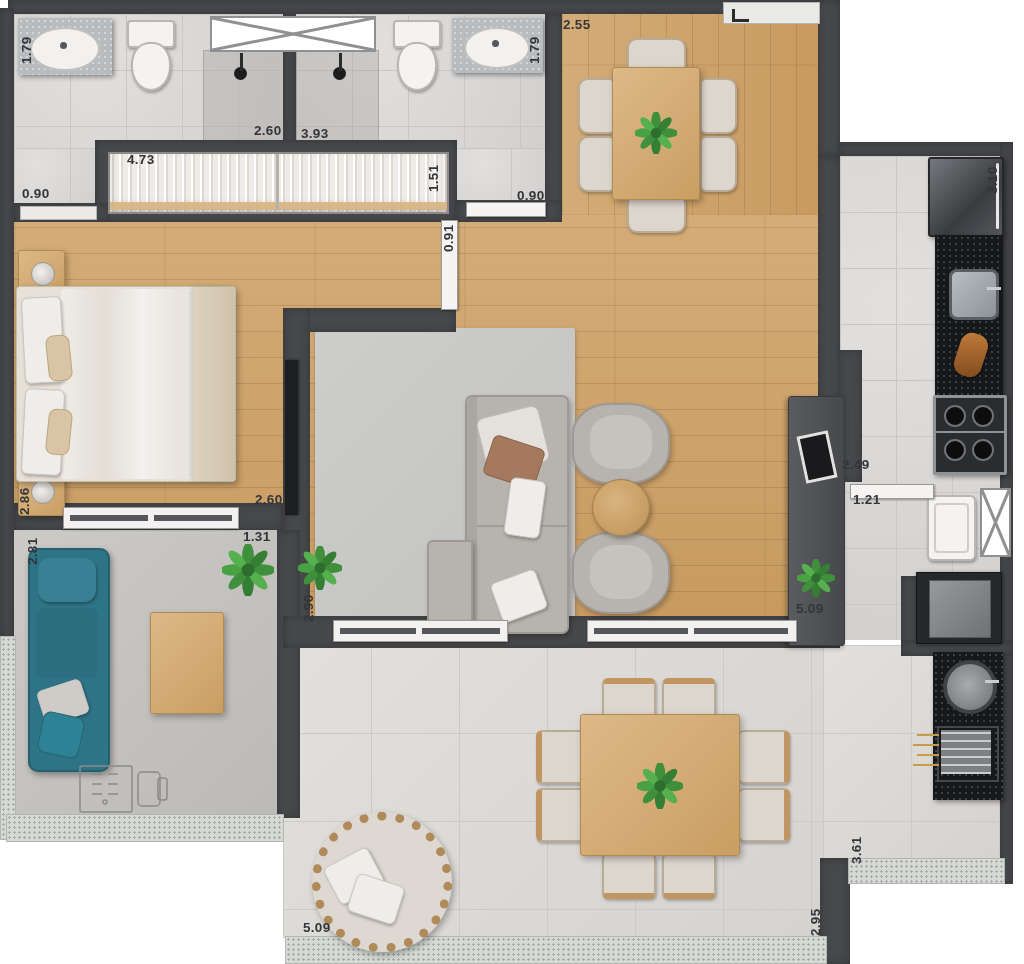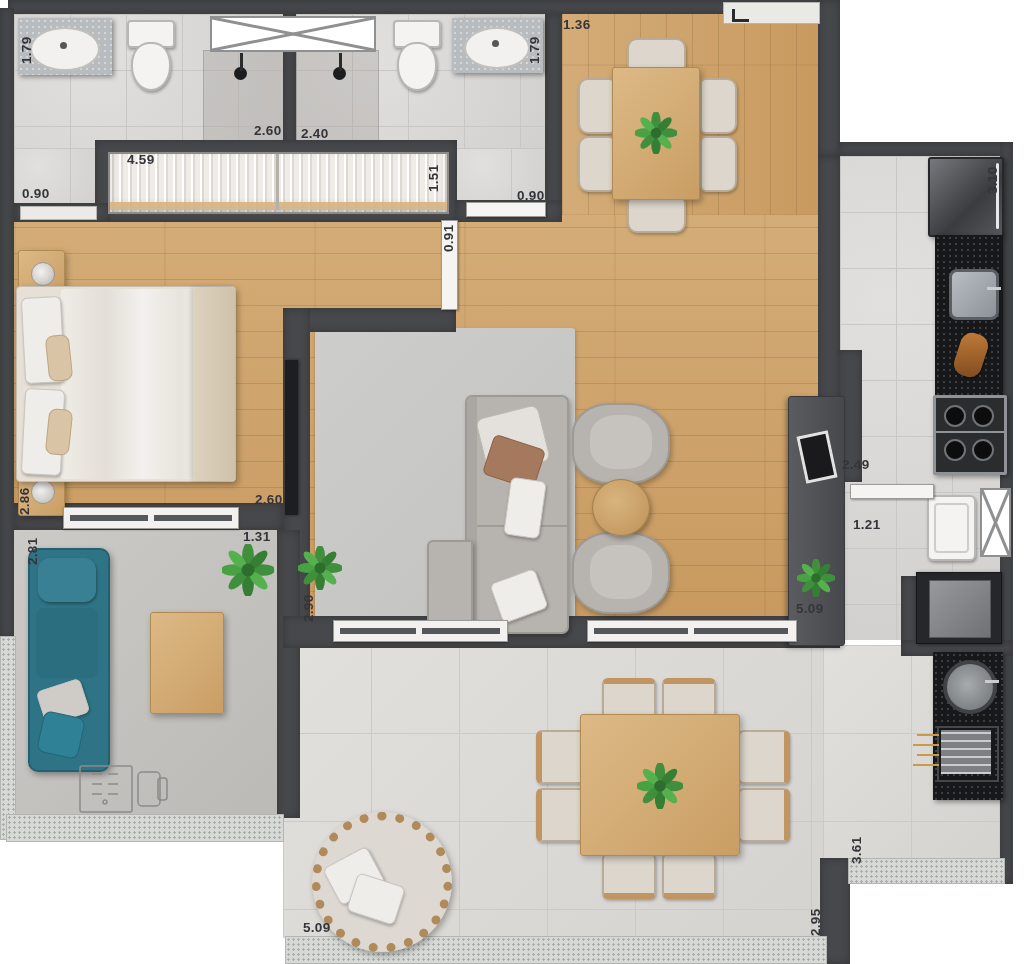--- a/index.html
+++ b/index.html
@@ -317,35 +317,35 @@
   </div>
   <div class="abs fur" style="left:312px;top:812px;width:122px;height:122px;border-radius:50%;background:#ddd8d1;
               border:9px dotted #b08a58;box-shadow:2px 3px 6px rgba(0,0,0,.3);z-index:14;">
     <div class="abs pillow" style="left:8px;top:34px;width:48px;height:40px;transform:rotate(-28deg);"></div>
     <div class="abs pillow" style="left:30px;top:58px;width:48px;height:38px;transform:rotate(18deg);"></div>
   </div>
 
   <div class="abs" style="left:0;top:0;width:100%;height:100%;z-index:40;">
       <div class="dim rot" style="left: 20px; top: 64px;">1.79</div>
       <div class="dim" style="left: 254px; top: 124px;">2.60</div>
-      <div class="dim" style="left: 301px; top: 127px;">2.40</div>
+      <div class="dim" style="left: 301px; top: 127px;">3.93</div>
       <div class="dim rot" style="left: 528px; top: 64px;">1.79</div>
-      <div class="dim" style="left: 563px; top: 18px;">1.36</div>
-      <div class="dim" style="left: 127px; top: 153px;">4.59</div>
+      <div class="dim" style="left: 563px; top: 18px;">2.55</div>
+      <div class="dim" style="left: 127px; top: 153px;">4.73</div>
       <div class="dim rot" style="left: 427px; top: 192px;">1.51</div>
       <div class="dim" style="left: 22px; top: 187px;">0.90</div>
       <div class="dim" style="left: 517px; top: 189px;">0.90</div>
       <div class="dim rot" style="left: 442px; top: 252px;">0.91</div>
       <div class="dim rot" style="left: 986px; top: 194px;">3.10</div>
       <div class="dim rot" style="left: 18px; top: 515px;">2.86</div>
       <div class="dim" style="left: 255px; top: 493px;">2.60</div>
       <div class="dim rot" style="left: 26px; top: 565px;">2.81</div>
       <div class="dim" style="left: 243px; top: 530px;">1.31</div>
       <div class="dim rot" style="left: 302px; top: 622px;">2.90</div>
       <div class="dim" style="left: 842px; top: 458px;">2.49</div>
-      <div class="dim" style="left: 853px; top: 518px;">1.21</div>
+      <div class="dim" style="left: 853px; top: 493px;">1.21</div>
       <div class="dim" style="left: 796px; top: 602px;">5.09</div>
       <div class="dim" style="left: 303px; top: 921px;">5.09</div>
       <div class="dim rot" style="left: 850px; top: 864px;">3.61</div>
       <div class="dim rot" style="left: 809px; top: 936px;">2.95</div>
     </div>
 
 </div>
 
 </body></html>

